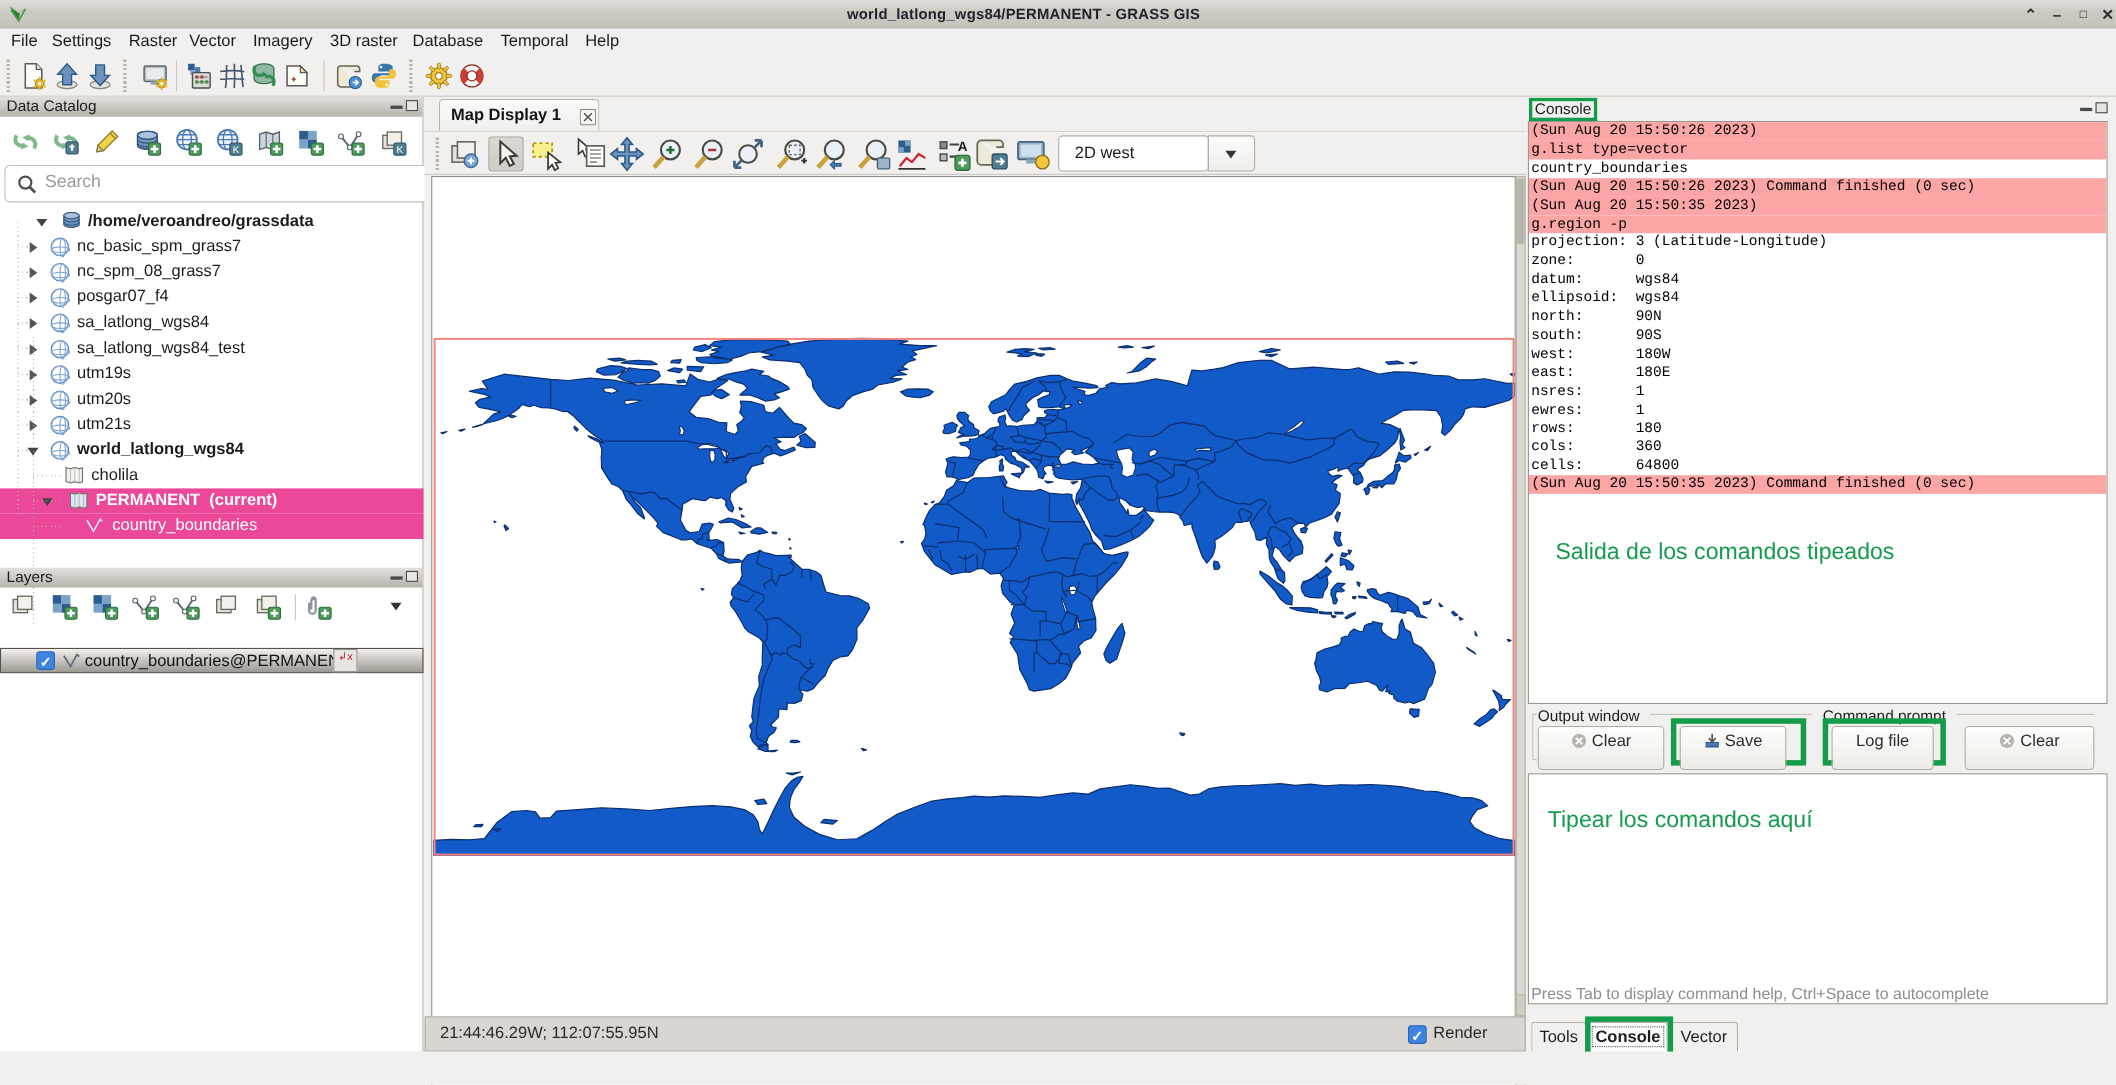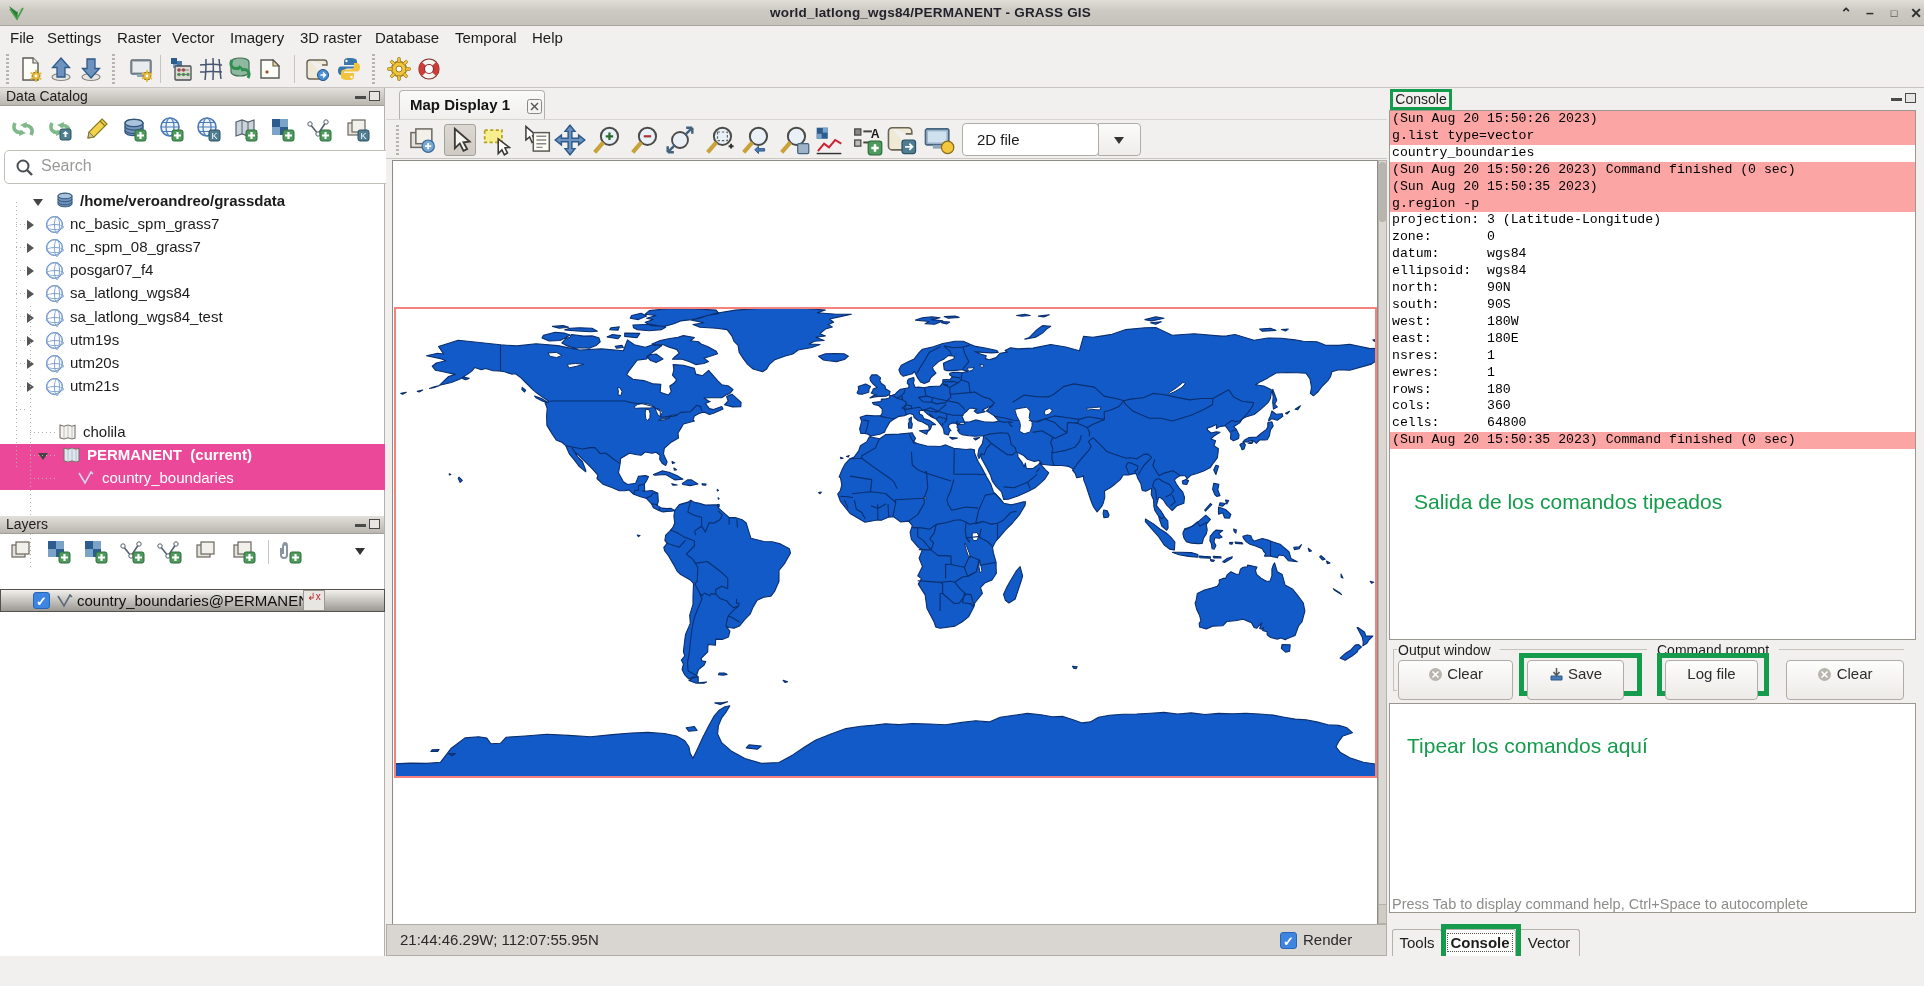--- a/index.html
+++ b/index.html
@@ -294,20 +294,25 @@
     <div class="trow" style="top:264px">
       <span class="arr r" style="left:27px"></span>
       <span class="globe" style="left:46px"></span>
       <span class="lbl" style="left:70px;font-weight:normal">utm20s</span>
     </div>
     <div class="trow" style="top:287px">
       <span class="arr r" style="left:27px"></span>
       <span class="globe" style="left:46px"></span>
       <span class="lbl" style="left:70px;font-weight:normal">utm21s</span>
     </div>
+    <div class="trow" style="top:310px">
+      <span class="arr d" style="left:25px"></span>
+      <span class="globe" style="left:46px"></span>
+      <span class="lbl" style="left:70px;font-weight:bold">world_latlong_wgs84</span>
+    </div>
     <div class="trow" style="top:333px">
       <svg class="abs" style="left:59px;top:3px" width="17" height="16" viewBox="0 0 17 16">
         <path d="M1 1 L5 2.2 L9 1 L13 2.2 L16 1.2 V14 L13 15 L9 13.8 L5 15 L1 13.8 Z" fill="#f5f4f0" stroke="#77746e" stroke-width="1.1"></path>
         <path d="M5 2.2 V15 M9 1 V13.8 M13 2.2 V15" stroke="#b5b2ac" stroke-width="0.8" fill="none"></path>
       </svg>
       <span class="lbl" style="left:83px;font-weight:normal">cholila</span>
     </div>
     <div class="trow tsel" style="top:356px">
       <span class="arr d" style="left:38px"></span>
       <svg class="abs" style="left:63px;top:3px" width="17" height="16" viewBox="0 0 17 16">
@@ -478,21 +483,21 @@
           <path d="M5 3 h13 a3 3 0 0 1 3 3 v2 h-5 M5 3 a3 3 0 0 0 -3 3 v12 a3 3 0 0 0 3 3 h11 v-4" fill="#efe9d8" stroke="#6a6453" stroke-width="1.3"></path>
           <rect x="13" y="13" width="11" height="11" rx="2" fill="#4f7d91" stroke="#2e5262"></rect>
           <path d="M15.5 18.5 h6 m-2.5 -2.5 l2.5 2.5 -2.5 2.5" stroke="#fff" stroke-width="1.4" fill="none"></path>
         </svg></div>
       <div class="abs" style="left:537px;top:4px;width:32px;height:32px;"><svg width="32" height="32" viewBox="0 0 26 26">
           <rect x="2" y="4" width="19" height="13" rx="1.5" fill="#9db3c8" stroke="#44647f" stroke-width="1.3"></rect>
           <rect x="4" y="6" width="15" height="9" fill="#cfe0ee"></rect>
           <rect x="8" y="17" width="7" height="3" fill="#8fa5ba"></rect>
           <circle cx="20" cy="19" r="5" fill="#f3c63c" stroke="#8a6d1c"></circle>
         </svg></div>
-      <div id="combo2d">2D file</div>
+      <div id="combo2d">2D west</div>
       <div id="combo2darr">
         <span class="arr d" style="left:15px;top:13px;border-top-color:#333"></span>
       </div>
     </div>
     <div id="mapcanvas" class="abs">
       <div class="abs" style="left:1px;top:146px"><svg width="983" height="471" viewBox="0 0 983 471">
           <path d="M320.8 395.9 L329.0 395.6 L333.7 394.8 L326.3 397.5 Z M292.2 420.8 L300.4 419.5 L303.1 423.5 L294.9 424.3 Z M927.0 248.6 L931.1 252.1 L928.4 252.9 L925.7 249.9 Z M932.5 254.0 L936.0 255.9 L933.3 256.7 Z M947.0 267.0 L948.9 271.1 L947.2 270.3 Z M914.2 241.3 L917.5 244.0 L915.3 244.5 Z M38.2 442.8 L45.1 442.5 L43.7 444.4 L36.9 444.4 Z M54.6 446.6 L61.4 446.6 L57.9 448.8 Z M355.0 437.9 L367.3 439.0 L363.2 442.2 L352.2 440.9 Z M32.5 48.7 L43.7 46.2 L49.7 47.0 L44.5 39.4 L64.2 33.2 L106.5 37.8 L122.9 38.9 L142.0 36.7 L163.8 38.6 L185.7 43.0 L207.5 41.9 L229.4 43.8 L233.5 32.9 L240.3 37.8 L251.2 40.3 L259.4 37.5 L267.6 38.9 L256.7 46.5 L252.6 51.9 L243.0 53.3 L234.8 64.1 L232.6 67.6 L238.9 72.3 L249.8 73.6 L259.4 76.9 L266.8 77.4 L266.2 85.3 L274.4 88.0 L277.2 84.5 L275.8 79.0 L279.9 76.3 L282.6 72.8 L278.5 68.2 L279.9 62.8 L279.1 57.6 L289.4 58.2 L300.4 61.4 L301.7 67.1 L308.6 68.7 L314.6 63.3 L323.6 73.6 L327.7 77.7 L334.5 79.0 L339.1 82.6 L335.9 86.4 L331.8 88.0 L327.7 90.7 L316.7 90.7 L309.9 91.0 L314.6 94.0 L316.2 94.5 L311.3 96.4 L315.4 101.6 L319.5 102.6 L327.7 99.4 L329.0 102.1 L319.5 106.2 L315.4 107.5 L311.3 105.4 L308.0 105.4 L304.5 106.7 L300.4 108.9 L299.0 113.2 L300.4 114.0 L289.4 117.0 L286.7 121.6 L284.0 126.0 L284.5 131.1 L277.2 135.2 L270.3 141.4 L269.5 146.9 L273.1 155.0 L271.7 158.5 L268.4 156.6 L265.7 152.3 L266.0 148.2 L262.1 145.2 L258.0 146.3 L251.2 145.0 L247.1 148.2 L243.0 147.7 L235.4 146.3 L226.6 151.5 L226.1 156.6 L224.5 165.8 L229.4 174.8 L233.5 177.5 L241.7 176.2 L244.4 169.4 L251.2 168.6 L254.5 169.6 L252.6 173.7 L250.4 177.0 L250.7 184.3 L258.0 183.5 L263.8 186.2 L264.3 194.3 L263.2 198.4 L267.6 201.1 L273.1 201.6 L277.2 201.4 L280.7 203.5 L278.0 204.1 L273.1 204.4 L269.0 204.9 L264.9 203.5 L259.4 200.8 L257.5 196.8 L252.6 191.6 L245.8 189.4 L239.7 187.3 L234.8 182.9 L230.7 183.7 L225.3 183.7 L218.4 180.8 L208.9 177.2 L202.9 171.5 L204.0 168.3 L199.3 162.9 L193.9 157.4 L189.5 153.1 L184.9 148.5 L180.2 144.1 L178.0 140.6 L183.5 149.6 L188.4 154.5 L191.7 163.1 L191.7 164.8 L185.4 159.6 L179.9 152.3 L175.3 146.9 L171.8 138.7 L168.2 135.5 L162.2 133.0 L158.6 127.6 L152.9 118.4 L152.6 108.9 L153.2 101.6 L151.0 95.6 L155.1 94.5 L148.8 90.4 L142.5 85.8 L137.9 81.8 L135.2 79.0 L131.1 75.0 L127.0 70.9 L121.5 66.8 L117.4 67.1 L110.6 64.7 L105.1 63.9 L98.3 63.6 L91.5 61.4 L87.4 62.8 L80.6 60.6 L77.8 64.1 L73.7 67.1 L65.5 72.3 L57.3 75.5 L45.6 78.2 L54.6 69.5 L61.4 67.4 L49.1 64.7 L41.5 63.3 L38.2 59.2 L42.3 56.0 L51.9 53.8 L46.4 51.6 Z M368.6 64.7 L359.1 62.0 L353.6 57.3 L349.5 51.9 L345.1 45.1 L344.1 38.4 L340.0 34.3 L337.8 28.9 L333.1 22.6 L322.2 21.3 L305.8 20.2 L299.0 17.5 L309.9 15.8 L297.6 13.1 L308.6 9.9 L322.2 6.3 L341.3 3.1 L368.6 1.2 L390.5 0.1 L409.6 1.2 L431.4 3.1 L423.2 5.8 L442.4 7.2 L457.4 7.2 L445.1 9.9 L435.5 12.0 L439.6 15.3 L434.2 17.5 L438.3 19.9 L431.4 22.1 L426.0 26.7 L431.4 28.9 L421.9 30.2 L430.1 33.5 L420.5 34.3 L415.0 37.0 L426.0 37.5 L417.8 40.5 L404.1 43.0 L398.7 47.0 L390.5 49.2 L380.9 52.7 L375.5 57.3 L372.7 62.0 Z M258.0 37.0 L266.2 33.5 L274.4 31.8 L284.0 30.2 L289.4 28.6 L300.4 30.5 L296.3 33.7 L304.5 34.8 L307.2 37.0 L314.0 39.7 L322.2 44.3 L323.6 46.8 L315.4 49.5 L309.9 51.1 L314.6 54.6 L309.9 56.5 L301.7 57.6 L294.9 54.6 L288.1 52.2 L278.5 52.2 L281.2 49.5 L285.3 46.2 L282.6 42.4 L274.4 40.0 L269.0 37.5 L260.8 38.4 Z M177.5 27.5 L189.8 29.1 L198.0 28.9 L204.8 30.8 L206.2 34.8 L202.1 38.6 L195.2 41.3 L188.4 40.8 L181.6 41.3 L173.4 38.9 L167.9 35.9 L172.0 31.6 L176.1 30.2 Z M255.3 3.6 L273.1 1.7 L294.9 1.5 L322.2 3.1 L324.9 6.6 L312.6 8.5 L305.8 11.2 L297.6 12.6 L286.7 13.9 L279.9 16.7 L270.3 19.4 L256.7 18.6 L251.2 15.3 L259.4 12.6 L252.6 11.2 L262.1 8.5 L251.2 7.2 Z M238.9 18.0 L256.7 17.2 L271.7 20.2 L267.6 22.6 L255.3 23.7 L243.0 22.6 L239.5 20.7 Z M149.4 28.3 L161.1 25.3 L170.1 26.1 L176.1 28.0 L170.7 31.3 L166.0 33.5 L155.1 34.0 L148.0 31.0 Z M170.7 22.9 L182.9 24.0 L196.6 24.8 L203.4 24.2 L198.0 21.3 L185.7 20.7 L176.1 21.3 Z M230.7 26.1 L245.8 26.4 L243.0 30.8 L230.7 29.4 Z M217.1 20.7 L225.3 19.9 L223.9 23.2 L215.7 22.6 Z M158.4 19.4 L169.3 18.6 L174.8 20.2 L165.2 21.3 Z M221.2 39.2 L228.0 38.4 L229.4 40.5 L222.5 41.1 Z M550.2 9.6 L561.1 9.1 L565.2 10.4 L554.3 11.2 Z M548.8 14.5 L555.7 15.0 L552.9 16.9 L547.5 15.8 Z M218.4 27.5 L226.6 28.6 L223.9 31.8 L213.0 29.9 Z M255.3 47.8 L262.1 47.0 L269.0 51.9 L262.1 55.4 L256.7 53.5 L252.6 49.7 Z M237.6 8.5 L247.1 6.3 L252.6 9.1 L244.4 12.6 L236.2 11.2 Z M338.0 87.2 L347.1 95.3 L346.8 99.7 L338.6 99.9 L330.4 97.8 L334.2 94.0 L332.6 89.6 Z M140.6 89.1 L147.4 91.5 L154.3 95.6 L148.8 94.2 L142.0 90.7 Z M128.3 80.4 L131.6 83.1 L130.5 85.0 L127.8 82.3 Z M69.6 70.1 L75.1 71.4 L71.5 72.8 L68.3 71.4 Z M35.5 81.5 L41.0 79.6 L45.1 78.8 L39.6 80.7 Z M23.2 84.2 L28.7 83.1 L25.1 85.0 Z M6.8 86.4 L12.3 85.3 L8.7 87.2 Z M259.4 167.5 L268.1 163.9 L275.0 165.3 L284.0 169.1 L288.9 172.1 L280.7 172.9 L271.7 167.5 L260.8 168.3 Z M288.3 176.4 L293.5 172.9 L297.6 172.9 L303.9 177.0 L296.3 178.6 L288.9 177.5 Z M277.7 176.7 L283.2 178.0 L279.1 178.3 Z M308.0 176.7 L312.1 177.0 L311.6 178.3 L308.3 178.0 Z M278.0 154.5 L280.7 155.8 L278.5 156.6 Z M279.9 161.0 L282.6 162.6 L280.4 163.1 Z M55.2 166.7 L56.8 167.5 L55.4 168.0 Z M65.0 170.2 L68.3 173.4 L66.1 175.3 L64.2 171.3 Z M446.4 150.4 L449.2 151.2 L447.0 151.7 Z M452.5 149.6 L455.2 148.5 L454.1 150.1 Z M424.6 185.6 L427.3 185.1 L426.0 186.7 Z M323.3 182.4 L324.4 183.5 L323.3 184.0 Z M324.1 190.8 L325.2 191.6 L324.4 192.2 Z M323.3 197.6 L325.2 197.6 L325.2 199.5 L323.3 199.5 Z M280.7 203.5 L285.3 197.6 L294.1 195.1 L296.8 193.2 L300.4 195.4 L304.5 196.0 L311.3 198.1 L319.5 197.9 L322.5 197.9 L325.5 201.9 L328.2 204.4 L335.3 210.6 L341.3 210.6 L348.1 212.8 L352.2 216.0 L355.0 225.2 L356.9 231.2 L370.0 234.5 L378.2 234.7 L386.4 236.9 L395.4 241.8 L396.5 245.9 L390.5 256.7 L385.0 263.5 L385.0 274.3 L380.9 283.8 L376.8 289.3 L370.0 290.1 L363.2 293.3 L359.1 300.1 L356.3 306.9 L350.9 312.3 L345.4 319.1 L340.0 321.3 L334.5 320.5 L332.3 319.6 L335.9 324.0 L334.5 329.9 L328.2 332.4 L321.7 332.1 L321.4 338.1 L314.0 337.5 L313.7 344.9 L307.2 351.4 L307.7 353.8 L311.8 354.6 L309.9 358.4 L304.5 362.5 L302.5 368.5 L304.2 369.6 L299.0 370.1 L294.9 372.0 L290.8 367.9 L288.1 362.5 L289.4 357.1 L287.3 353.0 L290.8 348.9 L289.4 344.9 L290.0 339.4 L290.8 332.7 L291.6 327.2 L296.3 316.4 L295.7 308.2 L299.0 297.4 L299.0 289.3 L299.5 276.5 L296.3 273.0 L286.7 267.6 L283.2 264.3 L280.7 259.4 L274.4 248.6 L270.6 243.7 L269.8 240.4 L273.1 236.4 L270.9 233.4 L271.7 228.2 L275.8 224.2 L279.1 220.1 L280.7 216.0 L279.9 209.2 Z M304.2 369.8 L304.2 375.8 L312.6 375.0 L309.9 376.3 L301.7 376.1 L294.9 373.6 L299.0 370.9 Z M325.2 366.0 L330.4 366.0 L333.1 367.4 L329.0 368.2 L324.4 367.7 Z M389.1 373.3 L393.7 374.7 L391.0 375.5 Z M243.3 228.0 L246.0 228.5 L244.4 229.6 Z M475.4 129.8 L485.8 131.7 L491.5 127.6 L505.2 127.1 L518.3 125.7 L519.4 128.1 L521.5 131.4 L519.1 135.5 L533.0 139.0 L546.4 139.5 L551.6 137.9 L559.8 141.2 L572.1 142.5 L576.7 142.0 L580.5 142.7 L580.4 145.8 L584.1 154.5 L588.4 161.8 L592.5 169.9 L596.6 176.7 L599.4 184.8 L604.8 190.3 L609.7 196.2 L617.1 197.9 L629.4 194.9 L631.6 194.9 L631.0 198.4 L625.3 207.9 L618.5 216.0 L611.6 222.8 L604.8 230.9 L601.3 235.0 L598.5 240.4 L599.4 245.9 L602.1 255.4 L602.1 260.8 L602.4 266.2 L598.0 273.0 L591.2 275.7 L586.5 280.6 L588.4 286.5 L580.8 296.0 L580.0 299.6 L574.8 309.6 L568.0 315.0 L561.1 319.1 L546.1 321.3 L541.7 319.9 L540.1 315.0 L533.0 301.5 L531.1 287.9 L524.3 277.1 L527.5 271.6 L523.7 268.9 L528.4 259.4 L525.1 251.3 L528.4 242.6 L524.3 240.4 L517.4 232.3 L516.1 225.5 L518.3 218.7 L514.7 214.1 L506.5 214.9 L499.7 209.8 L494.8 210.1 L487.4 213.3 L483.3 213.0 L471.0 215.2 L456.0 206.5 L446.4 194.3 L443.7 187.0 L446.4 183.5 L447.8 178.0 L446.4 170.5 L445.1 169.9 L448.1 162.6 L451.1 156.9 L456.0 151.7 L460.1 150.1 L464.7 143.9 L466.4 138.7 L472.9 134.6 Z M626.1 259.7 L628.6 268.9 L627.5 273.0 L621.2 292.0 L614.9 296.0 L611.4 293.3 L609.5 287.4 L613.0 279.8 L618.5 270.3 L622.6 263.5 Z M476.8 129.0 L485.8 127.3 L490.7 124.9 L492.0 121.6 L495.6 115.4 L500.2 111.9 L504.6 109.4 L510.6 108.6 L515.8 106.4 L519.4 107.8 L520.2 110.5 L524.3 113.8 L528.4 115.1 L534.6 118.4 L535.2 121.9 L534.4 124.1 L536.6 121.9 L537.9 117.6 L541.7 117.6 L535.2 113.2 L529.7 111.6 L528.6 108.6 L525.6 107.0 L525.1 103.7 L529.2 103.2 L533.0 106.7 L536.6 109.4 L542.0 112.1 L544.5 114.8 L548.8 120.5 L549.7 123.0 L550.2 126.8 L554.3 128.1 L555.7 123.8 L557.0 123.8 L554.3 120.0 L555.1 117.6 L558.4 115.9 L562.5 116.5 L563.0 117.6 L566.6 115.7 L570.7 115.5 L568.0 109.2 L570.1 106.2 L572.9 104.0 L575.3 101.3 L578.9 101.3 L583.0 102.4 L580.2 104.0 L583.2 106.4 L591.2 104.8 L588.4 102.9 L593.9 100.2 L598.8 98.6 L595.8 100.7 L592.5 104.0 L595.3 105.6 L600.2 108.9 L604.8 114.0 L599.4 115.4 L589.8 114.8 L581.6 112.9 L576.1 114.8 L571.0 115.1 L570.4 117.3 L563.6 117.8 L563.0 120.3 L565.2 122.7 L563.3 123.0 L565.8 126.5 L568.0 127.6 L574.8 128.7 L581.1 129.2 L589.8 128.7 L589.5 130.6 L588.4 136.5 L586.0 140.3 L584.9 142.0 L583.8 148.5 L585.0 151.6 L586.9 146.7 L587.1 150.7 L592.5 160.4 L596.6 168.6 L598.3 174.0 L602.1 179.4 L607.5 184.8 L609.7 192.4 L614.4 192.2 L623.9 188.9 L633.5 184.8 L641.1 180.8 L647.1 175.6 L651.2 171.5 L654.8 165.8 L651.5 162.9 L645.5 155.8 L644.7 157.4 L639.0 161.5 L632.4 161.5 L631.3 156.1 L630.2 159.9 L628.0 155.3 L623.9 149.8 L623.7 145.8 L624.2 145.5 L626.7 146.9 L629.7 148.5 L633.5 152.3 L640.3 154.5 L645.0 153.4 L648.0 157.2 L654.0 158.0 L659.7 158.5 L667.6 158.5 L673.1 159.1 L675.8 159.9 L679.4 162.3 L678.5 163.1 L681.3 166.7 L682.6 170.7 L688.1 169.6 L689.5 168.6 L689.7 172.9 L692.2 179.4 L694.9 187.5 L697.7 195.7 L699.6 200.0 L703.1 204.9 L705.0 202.7 L708.0 198.9 L709.4 195.7 L710.8 190.3 L710.5 184.0 L716.2 180.8 L720.9 177.2 L726.3 172.6 L729.1 168.0 L734.5 168.0 L738.6 166.9 L742.2 166.4 L743.5 170.7 L746.8 176.7 L748.2 183.5 L751.7 184.3 L757.7 181.3 L757.2 187.5 L759.6 193.0 L759.9 199.7 L761.0 203.8 L764.6 209.2 L765.4 212.2 L767.8 219.0 L772.7 223.3 L774.1 220.9 L773.8 213.9 L770.6 210.1 L767.0 204.1 L765.1 201.9 L762.4 198.4 L764.6 190.5 L766.2 190.5 L769.2 192.7 L772.7 198.1 L778.2 203.5 L783.1 198.7 L789.9 196.2 L790.5 190.3 L788.6 184.8 L785.0 180.8 L782.3 176.7 L780.4 172.9 L782.9 170.5 L786.4 168.6 L791.3 168.8 L793.0 171.8 L796.8 168.3 L802.8 166.4 L809.6 163.9 L816.4 160.4 L819.2 156.3 L823.3 150.9 L824.1 145.5 L824.4 141.7 L820.0 138.7 L821.6 133.8 L817.0 131.9 L820.0 129.0 L826.0 125.4 L822.4 124.9 L817.0 126.0 L813.7 123.3 L813.2 121.1 L817.8 119.7 L822.4 117.3 L822.4 121.4 L825.4 119.7 L830.1 118.9 L831.2 118.6 L833.9 122.2 L836.9 126.5 L836.4 131.9 L839.6 133.8 L844.6 131.4 L845.1 127.9 L842.4 122.4 L839.6 119.7 L845.7 115.9 L848.1 112.1 L851.7 110.0 L860.1 107.5 L867.0 102.1 L874.3 95.3 L876.5 91.2 L877.3 85.8 L877.3 82.8 L869.7 79.0 L861.5 77.7 L867.0 74.4 L873.8 70.9 L882.0 66.0 L892.9 65.5 L903.3 65.8 L912.0 66.3 L916.1 72.3 L917.5 80.4 L916.4 86.4 L919.4 88.8 L924.3 84.5 L928.4 79.0 L933.9 73.6 L936.6 69.5 L937.9 64.7 L944.8 62.8 L955.7 63.3 L966.6 60.1 L977.5 57.1 L983.0 53.3 L983.0 41.2 L976.2 41.6 L955.7 37.3 L944.8 38.4 L931.1 38.1 L922.9 34.8 L909.3 34.3 L901.1 32.9 L887.4 31.3 L873.8 31.0 L860.1 33.2 L841.0 27.5 L832.8 28.9 L827.4 29.1 L800.1 26.7 L778.2 28.3 L761.8 20.5 L750.9 20.7 L731.8 22.6 L718.1 27.2 L709.9 28.6 L699.0 30.2 L689.5 29.4 L685.4 43.8 L671.7 40.0 L656.7 37.5 L639.0 41.1 L623.9 41.9 L616.6 40.8 L611.1 43.5 L613.3 45.1 L606.2 46.2 L602.1 50.6 L595.3 52.7 L591.4 51.6 L592.3 48.7 L585.7 46.8 L580.5 44.6 L588.4 45.4 L597.4 45.9 L604.3 45.4 L602.9 43.5 L592.5 41.3 L581.6 39.4 L576.1 37.3 L569.3 34.3 L561.1 34.3 L548.8 36.5 L539.3 39.7 L528.4 42.2 L524.3 46.5 L520.2 51.9 L514.7 54.6 L507.3 58.2 L504.9 62.8 L506.5 66.8 L509.2 69.3 L518.3 66.8 L520.4 64.4 L523.7 70.9 L526.5 75.0 L530.3 76.6 L535.2 74.4 L536.6 70.9 L542.0 66.0 L539.3 62.8 L538.5 60.1 L544.7 54.6 L550.2 51.9 L554.3 48.4 L560.6 49.2 L559.8 51.9 L554.8 53.8 L549.4 56.3 L550.2 62.8 L552.9 63.6 L559.8 63.6 L568.0 62.8 L574.0 64.4 L568.0 65.8 L563.9 65.2 L558.4 65.5 L555.7 66.3 L555.7 67.9 L558.4 69.8 L556.2 72.3 L548.8 72.8 L548.8 75.8 L545.8 79.3 L542.8 79.3 L535.7 79.6 L530.3 80.7 L524.3 80.1 L521.3 80.5 L519.4 76.3 L520.2 72.8 L519.6 70.4 L514.7 72.0 L513.6 73.6 L513.3 76.3 L515.0 78.0 L514.7 80.7 L510.6 81.5 L506.5 82.3 L503.8 84.5 L501.1 87.2 L498.3 88.3 L495.6 88.8 L495.9 90.7 L491.5 92.1 L487.4 92.1 L487.1 94.5 L478.4 95.6 L479.8 97.5 L484.7 98.6 L488.2 102.1 L488.2 106.2 L486.6 108.6 L480.6 108.9 L472.4 108.3 L466.1 110.2 L467.7 114.3 L465.6 121.9 L466.9 126.5 L471.0 126.5 L474.0 127.3 Z M475.9 91.0 L481.9 89.6 L486.3 89.4 L492.3 89.1 L495.3 87.7 L496.1 84.5 L491.5 81.8 L491.0 79.0 L487.1 76.1 L485.8 73.6 L486.6 70.9 L483.0 67.9 L477.8 67.9 L475.9 70.9 L476.5 73.6 L478.4 76.3 L483.0 80.4 L479.2 82.0 L478.7 83.7 L477.3 86.1 L480.0 87.2 L483.0 88.0 L479.2 88.8 Z M464.2 86.9 L468.3 87.2 L474.6 85.3 L475.1 81.8 L476.5 79.6 L471.6 76.9 L464.2 79.6 L464.7 82.6 L463.1 85.8 Z M424.6 49.2 L431.4 46.8 L440.4 46.5 L450.0 46.8 L454.4 49.2 L450.5 52.5 L442.4 54.6 L434.2 53.8 L429.5 53.0 Z M517.4 110.2 L517.2 114.6 L518.3 117.0 L517.7 121.1 L514.7 121.1 L514.4 116.7 L515.3 114.8 L515.0 111.9 Z M525.4 123.8 L534.1 123.0 L532.7 127.3 Z M555.7 130.3 L563.3 131.1 L558.4 132.2 Z M579.7 131.4 L585.7 130.6 L581.6 133.0 Z M521.5 13.1 L528.4 10.7 L537.9 9.9 L546.1 10.7 L537.4 12.6 L548.8 13.9 L540.6 17.2 L531.1 16.7 L535.2 14.5 Z M630.8 32.1 L641.7 30.2 L648.5 26.1 L652.6 22.1 L656.7 19.4 L648.5 18.6 L643.0 22.6 L639.0 26.7 L634.9 30.8 Z M622.6 8.5 L630.8 7.2 L636.2 8.5 L628.0 9.3 Z M644.4 9.1 L655.3 7.7 L649.9 9.9 Z M750.9 12.6 L761.8 9.9 L770.0 11.2 L757.7 13.9 Z M756.4 15.8 L767.3 14.8 L761.8 17.2 Z M865.6 22.1 L876.5 21.3 L882.0 23.4 L868.3 24.2 Z M887.4 22.6 L894.3 22.1 L891.5 24.0 Z M978.9 32.9 L983.0 32.7 L983.0 34.6 L980.3 34.3 Z M709.7 203.0 L713.2 203.8 L715.1 207.9 L714.0 210.3 L709.9 210.6 L709.1 206.5 Z M877.9 114.8 L879.2 118.9 L876.5 123.0 L875.4 128.7 L873.2 132.8 L870.8 133.0 L865.6 133.0 L862.3 136.3 L860.1 134.1 L857.4 133.3 L853.3 134.9 L848.9 134.9 L850.6 133.0 L854.7 130.6 L862.9 130.0 L867.0 126.5 L872.4 122.4 L873.8 119.7 L873.8 115.7 Z M877.9 104.0 L882.0 107.3 L888.2 106.7 L888.8 109.4 L883.3 113.2 L877.9 111.6 L874.6 114.0 L875.1 111.6 L876.5 108.9 Z M846.5 137.1 L849.7 135.7 L851.4 137.9 L850.0 142.0 L848.1 142.8 L847.0 139.8 L845.9 137.9 Z M854.1 136.3 L859.3 134.1 L857.9 136.5 Z M878.7 82.3 L880.6 87.2 L882.8 93.1 L880.6 97.2 L883.3 99.9 L879.5 102.1 L878.7 95.3 L879.2 89.9 L878.4 85.3 Z M891.5 106.2 L895.6 104.3 L892.9 107.0 Z M901.1 102.1 L906.5 98.8 L903.8 102.6 Z M821.9 158.2 L824.6 159.1 L821.9 167.5 L819.7 163.1 Z M788.3 174.0 L791.9 172.4 L794.6 173.4 L792.7 177.5 L788.9 177.0 Z M819.7 176.4 L824.9 177.2 L823.8 182.7 L826.0 188.6 L822.7 189.4 L820.8 187.5 L818.6 182.4 Z M824.6 200.0 L831.5 202.5 L836.9 207.3 L835.5 211.1 L830.6 210.9 L828.7 205.7 L824.6 207.3 L824.4 204.6 Z M826.0 195.7 L831.5 196.5 L828.7 199.2 L825.2 198.4 Z M831.5 193.0 L834.7 193.5 L832.8 197.0 Z M811.5 204.1 L817.8 197.6 L816.4 196.5 L810.7 203.0 Z M751.4 212.0 L759.1 216.6 L765.9 222.0 L772.7 226.3 L776.8 230.1 L780.9 235.0 L780.4 242.9 L775.5 242.1 L770.0 237.7 L764.6 229.6 L758.5 222.8 L751.4 214.7 Z M778.5 245.3 L786.4 245.3 L797.3 245.6 L803.9 247.5 L804.1 250.2 L794.6 249.4 L785.0 247.8 L778.8 245.6 Z M789.1 225.5 L790.8 221.7 L791.9 222.5 L800.1 217.9 L805.5 213.6 L811.8 208.2 L816.4 212.5 L812.3 217.4 L813.2 222.8 L812.3 226.9 L809.6 230.9 L808.2 236.4 L804.1 236.6 L797.3 236.1 L792.4 234.7 L789.9 230.9 L788.9 226.9 Z M816.2 229.3 L819.2 225.5 L821.9 223.1 L828.7 223.6 L824.6 226.9 L828.2 230.1 L825.4 231.2 L820.8 230.7 L820.0 235.0 L821.9 238.5 L820.3 242.1 L818.1 241.8 L817.3 236.4 L815.9 233.7 Z M848.9 229.3 L853.3 228.0 L856.8 228.8 L857.9 231.5 L860.1 234.2 L864.2 232.8 L868.3 231.5 L875.1 233.4 L879.2 235.0 L886.1 237.2 L889.6 240.2 L892.9 242.9 L895.1 245.0 L897.0 251.6 L903.3 254.8 L894.3 253.7 L890.2 248.8 L884.7 248.0 L883.3 250.7 L876.5 249.1 L870.5 249.1 L871.6 246.4 L869.7 244.5 L868.3 241.8 L861.5 239.1 L856.0 237.2 L853.3 235.6 L851.7 234.2 L849.2 230.9 Z M899.7 240.4 L905.2 239.9 L907.4 237.7 L905.2 241.8 L900.5 242.6 Z M805.5 249.1 L809.6 249.4 L816.4 249.7 L816.4 251.3 L810.4 251.0 L805.8 250.7 Z M819.2 249.4 L826.8 249.7 L827.1 251.0 L820.0 251.0 Z M828.7 254.8 L832.8 251.6 L838.3 249.7 L837.7 251.3 L830.6 255.4 Z M816.4 252.6 L820.5 253.2 L819.2 254.5 L817.0 254.0 Z M839.6 222.0 L842.4 223.1 L841.8 226.1 L840.2 224.7 Z M841.0 235.0 L847.8 235.6 L848.7 236.9 L841.6 236.4 Z M835.5 235.6 L838.8 235.3 L838.0 237.2 L835.8 236.9 Z M880.6 255.9 L883.3 264.8 L888.2 267.6 L891.0 277.9 L898.4 281.9 L903.3 287.9 L909.3 296.0 L910.9 304.2 L907.9 315.0 L904.6 318.8 L901.1 328.6 L892.9 331.8 L891.3 332.7 L886.9 331.0 L883.3 332.1 L876.5 330.5 L873.2 327.8 L873.0 324.8 L868.6 323.4 L869.7 320.5 L867.8 322.1 L865.6 321.5 L867.8 315.8 L865.3 318.3 L862.6 321.3 L860.1 320.5 L857.4 315.8 L849.2 312.3 L841.0 313.7 L832.8 314.5 L828.7 318.8 L819.2 319.1 L812.3 322.1 L805.5 319.9 L805.2 316.4 L806.9 313.7 L805.5 308.2 L802.8 302.8 L801.1 296.0 L802.2 293.3 L803.3 286.5 L810.4 283.0 L817.8 281.1 L823.3 279.2 L825.4 276.0 L825.2 273.0 L829.0 271.4 L831.5 271.4 L833.4 267.6 L836.9 264.8 L841.6 267.0 L845.1 267.3 L846.5 262.1 L848.7 260.5 L850.6 260.0 L853.3 260.0 L853.6 258.1 L862.9 260.0 L861.5 263.5 L862.6 267.3 L867.0 271.1 L872.4 274.3 L876.0 274.1 L877.9 268.9 L877.9 262.1 L879.2 258.1 Z M888.0 337.5 L896.2 337.8 L895.6 344.1 L891.5 345.1 L887.4 341.3 Z M963.9 320.5 L970.7 325.3 L971.8 329.1 L978.9 329.1 L974.8 333.2 L972.9 336.2 L968.8 338.9 L969.3 335.4 L968.3 330.2 L963.1 320.5 Z M964.4 337.5 L967.4 340.0 L963.9 343.2 L963.1 345.1 L958.4 348.7 L951.1 353.3 L946.1 351.1 L951.6 346.2 L957.1 342.7 L961.2 338.1 Z M939.3 281.7 L946.1 286.0 L947.5 287.6 L940.7 283.3 Z M976.2 274.3 L979.7 275.2 L977.5 276.2 Z M678.5 359.2 L683.2 359.8 L682.1 361.7 L679.6 361.1 Z M0.0 456.9 L16.4 456.1 L32.8 456.4 L46.4 455.3 L57.3 441.2 L71.0 430.9 L84.6 429.8 L92.8 431.1 L96.9 436.8 L106.5 436.3 L112.0 430.3 L131.1 429.0 L152.9 427.3 L174.8 428.4 L196.6 429.8 L218.4 427.6 L237.6 426.0 L253.9 425.4 L270.3 426.5 L282.6 429.0 L290.8 433.8 L294.9 439.8 L296.3 446.6 L299.0 451.2 L304.5 439.8 L309.1 429.8 L314.6 418.9 L320.0 409.2 L325.5 402.9 L330.9 399.7 L335.9 398.8 L332.6 404.3 L327.7 410.8 L324.4 418.9 L323.6 427.1 L327.7 435.7 L337.2 443.9 L350.9 451.5 L367.3 456.4 L385.0 455.5 L398.7 447.9 L410.9 439.8 L421.9 433.0 L436.9 427.1 L451.9 421.6 L466.9 419.2 L480.6 418.1 L491.5 416.7 L505.2 417.6 L518.8 416.5 L535.2 417.0 L551.6 417.8 L568.0 415.4 L581.6 413.8 L595.3 414.9 L606.2 410.2 L619.8 408.3 L633.5 406.4 L647.1 407.8 L658.1 409.7 L669.0 409.4 L679.9 413.0 L688.1 415.9 L696.3 414.9 L704.5 410.2 L715.4 408.3 L729.1 407.3 L742.7 407.0 L756.4 406.2 L770.0 405.4 L783.7 407.0 L797.3 405.9 L811.0 407.5 L824.6 406.4 L838.3 406.7 L851.9 406.2 L865.6 407.0 L879.2 408.1 L890.2 410.2 L901.1 412.1 L912.0 412.7 L922.9 414.9 L933.9 417.8 L944.8 418.4 L953.0 420.8 L958.4 425.7 L948.9 429.0 L944.8 434.4 L942.0 439.8 L946.1 445.2 L955.7 450.7 L969.3 455.3 L983.0 457.2 L983.0 471.0 L0.0 471.0 Z" fill="#115ac8" stroke="#0b2f6e" stroke-width="1.1" stroke-linejoin="round"></path>
           <path d="M620.7 102.4 L626.1 101.3 L632.7 100.2 L636.2 104.0 L635.1 110.8 L638.1 115.4 L638.1 118.9 L636.2 124.9 L630.2 126.8 L625.6 124.3 L626.4 118.4 L625.6 114.3 L622.6 108.9 Z M651.0 103.2 L655.6 101.3 L658.3 103.2 L655.9 106.7 L651.5 108.3 L650.4 105.9 Z M692.5 101.3 L700.4 100.5 L707.2 99.9 L705.6 102.9 L697.7 102.4 L693.3 103.2 Z M774.9 87.2 L780.9 84.5 L787.8 80.4 L791.6 76.3 L788.9 75.5 L782.3 80.9 L776.8 84.5 L774.4 86.6 Z M573.1 61.1 L580.2 60.6 L578.9 62.8 L574.8 64.4 Z M585.7 57.3 L589.8 58.2 L588.4 60.9 L586.5 59.2 Z M240.0 99.9 L243.6 97.5 L249.8 96.1 L256.7 97.5 L260.8 100.5 L255.3 101.0 L247.1 101.0 L241.7 101.3 Z M251.5 102.4 L254.8 102.4 L256.1 106.2 L255.9 110.8 L253.7 113.5 L251.8 111.6 L251.2 107.0 Z M261.0 101.3 L266.0 102.4 L268.4 105.1 L266.5 109.7 L263.8 107.8 L262.4 104.3 Z M264.3 112.9 L270.3 111.6 L276.1 110.8 L270.9 112.7 L264.9 113.8 Z M274.4 109.2 L279.9 107.8 L283.2 107.8 L279.1 109.2 L275.0 109.7 Z M223.4 80.9 L225.8 80.7 L228.0 84.5 L226.9 88.5 L223.9 87.7 L224.5 84.2 Z M154.3 45.9 L162.5 45.4 L167.9 48.4 L162.5 50.6 L155.6 49.2 Z M173.4 57.3 L181.6 56.5 L189.8 57.3 L182.9 59.2 L174.8 60.9 Z M578.3 226.1 L583.0 225.5 L584.9 229.0 L583.0 233.4 L579.4 233.7 L578.1 230.1 Z M571.2 236.1 L572.9 239.9 L575.1 245.6 L576.7 250.2 L574.5 249.4 L572.3 243.1 L571.0 238.3 Z M585.2 252.9 L586.8 258.1 L587.9 263.8 L586.0 265.9 L584.9 259.4 L584.3 254.5 Z M529.2 190.3 L531.9 189.7 L532.2 191.9 L529.7 191.9 Z" fill="#ffffff" stroke="#0b2f6e" stroke-width="1"></path>
           <path d="M106.5 37.8 L106.5 63.3 M156.2 94.0 L231.6 94.0 M231.6 94.0 L233.2 94.8 L240.3 96.1 L248.5 96.7 L259.9 99.7 L260.8 100.7 L266.2 104.0 L266.5 110.2 L275.8 109.4 L281.8 108.6 L286.7 105.4 L296.3 104.8 L302.5 98.3 L306.4 99.4 L308.0 104.3 M171.8 138.7 L188.4 142.0 L196.1 140.6 L201.0 140.6 L206.2 146.6 L211.6 146.0 L219.8 152.3 L226.1 156.6 M239.7 187.3 L241.1 183.2 L244.4 183.2 L244.4 178.6 L250.4 177.0 M247.9 183.7 L250.7 184.3 M252.0 191.1 L257.2 188.9 L258.9 186.2 L263.8 186.2 M257.5 196.8 L263.2 197.6 M265.1 200.8 L266.0 204.1 M296.8 193.2 L293.8 204.9 L300.1 208.2 L307.5 210.3 L307.7 219.3 L300.6 223.9 L301.7 228.2 M324.4 203.8 L328.2 208.2 L325.8 212.8 M335.3 210.6 L335.0 217.7 M342.7 212.2 L343.5 220.6 M276.3 223.1 L283.2 225.8 L290.3 230.1 L300.1 233.7 L300.6 238.5 M272.2 236.1 L285.3 240.2 L291.6 233.1 M300.6 238.5 L292.4 247.2 L299.0 252.4 L301.5 256.4 L303.9 260.8 L303.1 274.6 L300.6 276.5 M301.5 256.4 L313.2 254.5 L326.3 264.3 L333.7 271.1 L333.7 281.7 L327.9 279.2 L321.7 282.5 L321.7 287.1 L326.0 291.4 L333.1 294.1 M333.1 294.1 L334.2 296.0 L339.4 300.7 L344.6 299.0 L345.1 296.3 L342.4 296.3 L342.7 292.0 M344.6 299.0 L338.6 304.2 L334.2 308.8 L332.6 315.0 L332.0 319.6 M345.7 315.3 L338.6 310.7 L334.2 308.8 M300.6 276.5 L305.0 284.7 L308.0 292.0 L304.5 300.1 L301.2 308.2 L299.0 316.4 L297.6 324.5 L296.5 334.0 L295.4 344.9 L293.5 355.7 L294.1 363.9 L302.5 368.5 M320.3 287.1 L317.0 286.5 L315.9 288.7 L310.5 286.0 L308.0 288.7 L306.1 286.5 M467.7 151.2 L455.5 151.7 M485.5 131.7 L481.4 140.9 L467.7 149.0 L467.7 151.2 L478.4 159.1 L496.4 171.8 L500.2 175.1 L503.0 181.6 M456.0 169.1 L477.8 172.6 L476.5 184.8 L457.9 186.7 M476.5 184.8 L491.5 186.5 L501.3 195.1 L501.1 192.7 L530.0 191.3 M515.0 126.8 L518.5 133.8 L522.9 136.8 M517.4 144.7 L518.3 158.0 L524.3 163.1 L530.3 165.6 L532.5 164.5 L533.8 181.0 L530.0 191.3 M560.3 141.2 L559.8 167.2 M559.8 167.2 L584.6 167.2 M559.8 172.6 L556.5 184.3 L552.9 192.2 L554.0 197.0 L557.6 203.3 M446.4 189.4 L454.1 189.7 L459.0 190.8 M460.4 193.2 L462.3 202.2 L468.8 206.0 M483.9 213.0 L483.6 197.3 M494.8 210.1 L494.0 197.0 M498.9 209.5 L501.9 194.6 M515.0 213.9 L523.7 207.6 L530.3 196.2 L530.0 191.3 M530.3 165.6 L557.0 174.0 M518.3 220.6 L527.8 220.9 L535.5 222.3 L542.3 217.4 L552.9 215.5 L560.6 213.3 L566.3 212.8 L572.3 215.2 L575.6 217.4 L584.3 215.5 L589.5 214.4 M572.3 215.2 L571.2 223.1 L572.3 230.7 L575.6 235.8 M603.5 231.5 L603.5 216.3 L608.9 213.6 L617.1 205.2 L622.6 204.4 M591.2 188.1 L601.3 186.5 L607.0 193.0 M591.2 188.1 L584.6 203.5 L581.6 216.6 L589.5 214.4 L596.6 217.1 L603.5 216.3 M584.1 229.6 L594.2 235.0 L598.5 239.6 M572.3 230.7 L584.1 229.6 M575.1 248.8 L585.7 253.2 L586.0 258.3 L601.8 255.4 M524.8 242.6 L537.1 242.9 L544.2 248.6 L551.0 248.6 L557.0 249.1 L557.0 257.5 L551.6 257.3 L551.6 271.6 M557.0 257.5 L570.4 260.2 L575.6 249.1 M570.4 260.2 L573.4 269.2 L582.2 264.8 M523.7 273.8 L529.5 274.1 L546.1 275.4 L556.8 274.3 L560.6 275.2 L568.5 270.0 L574.5 269.2 M546.1 275.4 L548.6 276.5 L548.6 286.5 L546.1 286.5 L546.1 303.9 M548.6 286.5 L560.3 296.6 L565.5 296.0 L571.8 287.1 L577.0 287.6 L580.0 298.8 M560.6 275.2 L565.8 281.4 L571.8 287.1 M574.5 269.2 L582.2 264.8 L585.2 252.9 M570.4 286.0 L568.5 295.8 L577.0 296.9 L578.9 299.6 M469.1 112.9 L474.6 114.0 L472.4 123.3 L471.3 126.0 M486.6 109.4 L493.4 110.8 L500.2 111.9 M498.3 88.3 L503.0 91.2 L508.4 92.6 L512.3 95.3 L510.6 102.4 L512.5 108.1 M508.2 89.1 L508.4 92.6 M530.5 80.7 L531.4 85.8 L532.5 89.1 L524.5 90.4 L529.2 94.8 L537.6 95.3 M532.5 89.1 L542.0 91.5 L553.2 93.7 M555.7 80.4 L555.9 85.8 L557.0 90.2 L553.2 93.7 L564.1 95.9 L568.5 99.9 L571.2 103.5 M568.0 66.0 L567.1 72.8 L564.1 75.8 L555.7 80.4 M555.7 80.4 L548.8 76.9 M576.1 85.6 L580.8 85.0 L585.4 87.7 L590.6 90.4 L595.3 91.5 L600.4 95.9 L597.4 98.8 M555.9 87.2 L576.1 85.6 L574.8 75.5 L567.1 72.8 M522.9 66.6 L525.6 61.4 L531.1 52.7 L535.2 45.4 L546.7 39.4 M557.6 48.4 L555.9 44.1 L549.7 38.9 M568.5 62.5 L574.8 54.6 L570.7 46.5 L569.0 40.0 L576.1 38.1 M569.6 108.3 L559.8 108.3 L553.5 107.0 M552.7 107.0 L552.7 112.1 L550.5 115.9 M564.1 114.0 L562.5 114.8 L563.6 117.8 M553.5 107.0 L543.9 104.3 L536.6 100.7 L528.9 103.2 M512.5 102.4 L518.8 101.3 L525.4 100.2 L528.9 103.2 M537.6 95.3 L542.8 96.9 L551.8 95.6 L553.2 93.7 M543.9 104.3 L546.9 101.8 L552.1 97.5 M542.0 112.1 L545.3 109.7 L552.7 112.1 M600.7 109.2 L611.6 111.3 L619.3 113.2 L624.2 113.5 M604.8 114.0 L610.3 115.4 L614.4 114.8 L618.5 115.4 M589.8 128.7 L595.3 127.1 L606.7 125.7 L613.8 126.2 M613.8 126.2 L615.7 129.8 L617.1 137.4 L621.2 140.6 L622.6 145.5 M597.4 136.3 L606.2 142.8 L613.6 147.7 L618.5 147.9 L621.5 145.2 M586.8 146.7 L590.1 147.7 L592.5 141.4 L597.4 136.3 L591.4 130.3 M609.5 179.9 L620.1 180.8 L633.5 175.3 L636.2 181.6 M633.5 175.3 L643.3 167.2 M660.2 158.5 L658.1 153.1 L657.8 146.0 L658.9 141.7 L656.7 135.5 L658.9 130.3 L648.0 123.8 L638.7 125.4 M657.8 146.0 L672.8 143.1 L680.7 140.3 L685.6 134.4 L687.3 128.1 M679.4 162.3 L682.9 157.2 L687.8 151.2 L695.2 142.8 L697.1 139.3 L694.4 134.6 L699.0 130.6 M699.0 130.6 L707.2 138.7 L712.7 144.4 L720.9 147.4 L732.1 151.2 L735.9 150.7 L742.7 151.7 L749.8 147.4 L753.9 147.1 L757.7 150.4 M734.2 155.5 L736.4 155.8 L743.8 159.1 L743.5 162.6 L740.5 164.2 L741.6 165.6 M734.2 155.5 L731.8 159.3 L733.4 162.9 L734.8 166.9 M757.7 150.4 L749.8 158.5 L746.3 164.2 L744.3 167.5 M761.0 152.3 L758.8 158.5 L765.1 168.8 L770.0 166.1 L779.0 163.7 L786.4 168.6 M764.3 171.5 L760.5 173.4 L758.5 179.1 L761.6 182.7 L762.4 188.9 L762.4 192.7 M764.8 171.5 L768.1 174.0 L775.5 177.5 L779.8 183.5 L776.3 187.8 L771.4 190.0 M778.5 188.1 L781.2 195.1 L776.6 198.7 M729.9 93.7 L725.0 99.4 L716.2 103.2 L710.2 104.8 L710.5 112.4 L699.0 117.3 L693.3 120.5 L695.7 125.7 L695.2 129.5 M641.7 114.8 L660.5 108.9 L672.0 110.5 L685.1 112.4 M673.1 125.7 L660.8 131.4 L658.9 130.3 M673.1 125.7 L666.8 121.4 L660.5 115.4 L651.2 112.1 L644.1 114.8 L634.9 113.5 M685.1 112.4 L683.7 115.7 L673.4 115.7 L673.1 125.7 M618.7 95.3 L630.2 88.0 L641.7 89.6 L654.0 89.9 L659.2 87.7 L669.5 79.6 L679.9 76.9 L700.4 80.1 L710.2 89.1 L725.0 92.3 L729.9 93.7 M729.9 93.7 L736.4 92.1 L749.0 90.7 L759.1 86.4 L770.6 87.7 L782.9 90.4 L795.7 92.9 L807.2 91.5 L818.9 91.5 L818.6 97.5 L813.2 100.7 L807.2 103.7 L797.0 108.3 L778.2 114.0 L766.7 111.3 L754.7 111.1 L739.2 104.3 L731.2 97.2 L729.9 93.7 M818.9 91.5 L834.7 82.8 L839.6 89.9 L848.1 94.2 L859.3 95.6 L859.3 97.5 L854.9 104.5 L849.5 110.5 L848.1 112.1 M848.1 112.1 L845.7 114.0 L841.6 114.6 L838.0 113.5 L831.2 118.1 M837.2 124.3 L841.8 123.0 M764.8 209.5 L767.6 211.7 L770.3 210.1 M790.8 221.7 L797.6 219.8 L803.3 214.9 L805.8 219.3 L812.6 215.2 M876.5 233.9 L876.5 249.1 M477.0 198.7 L483.9 201.4 L492.0 196.8 M450.5 193.0 L454.1 201.4 M468.0 206.0 L471.3 212.0 M523.7 220.6 L523.7 229.6 L529.2 233.4 L537.1 242.9 M537.1 242.9 L539.6 235.8 L535.7 231.8 L540.1 226.1 L542.3 217.4 M557.6 203.3 L572.1 200.0 L584.1 201.1 M587.1 221.7 L585.7 229.6 M325.8 212.8 L320.3 216.0 L315.1 215.8 L311.3 225.0 L307.7 219.3 M503.0 91.2 L507.6 88.5 L510.1 85.8 L511.2 82.3 M537.6 95.3 L538.5 91.5 M507.9 101.3 L512.3 97.8 L517.7 99.1 L517.4 101.3 L512.5 102.4 L507.9 101.3 M528.9 103.2 L533.3 103.5 L536.6 104.3 L543.4 105.1 M535.2 106.7 L539.6 110.2 M548.6 115.9 L548.8 118.6 M548.8 76.9 L553.8 78.0 L553.2 79.3 M549.7 38.9 L559.5 40.8 L569.0 40.0 M557.9 69.8 L566.3 70.9 M549.1 74.7 L559.8 74.4 L564.1 75.8 M685.1 112.4 L694.1 109.7 L710.5 112.4 M675.5 115.4 L684.0 116.5 L693.3 120.5 M614.4 114.8 L616.0 117.8 L618.5 119.7 M645.5 161.2 L642.2 165.3 M318.7 287.1 L321.7 287.1 M572.3 230.7 L574.8 233.4 L575.6 235.8 M592.3 167.2 L584.1 167.7" fill="none" stroke="#0b2f6e" stroke-width="1.1" stroke-linejoin="round"></path>
           <rect x="1" y="1" width="981" height="469" fill="none" stroke="#f4837d" stroke-width="2"></rect>

